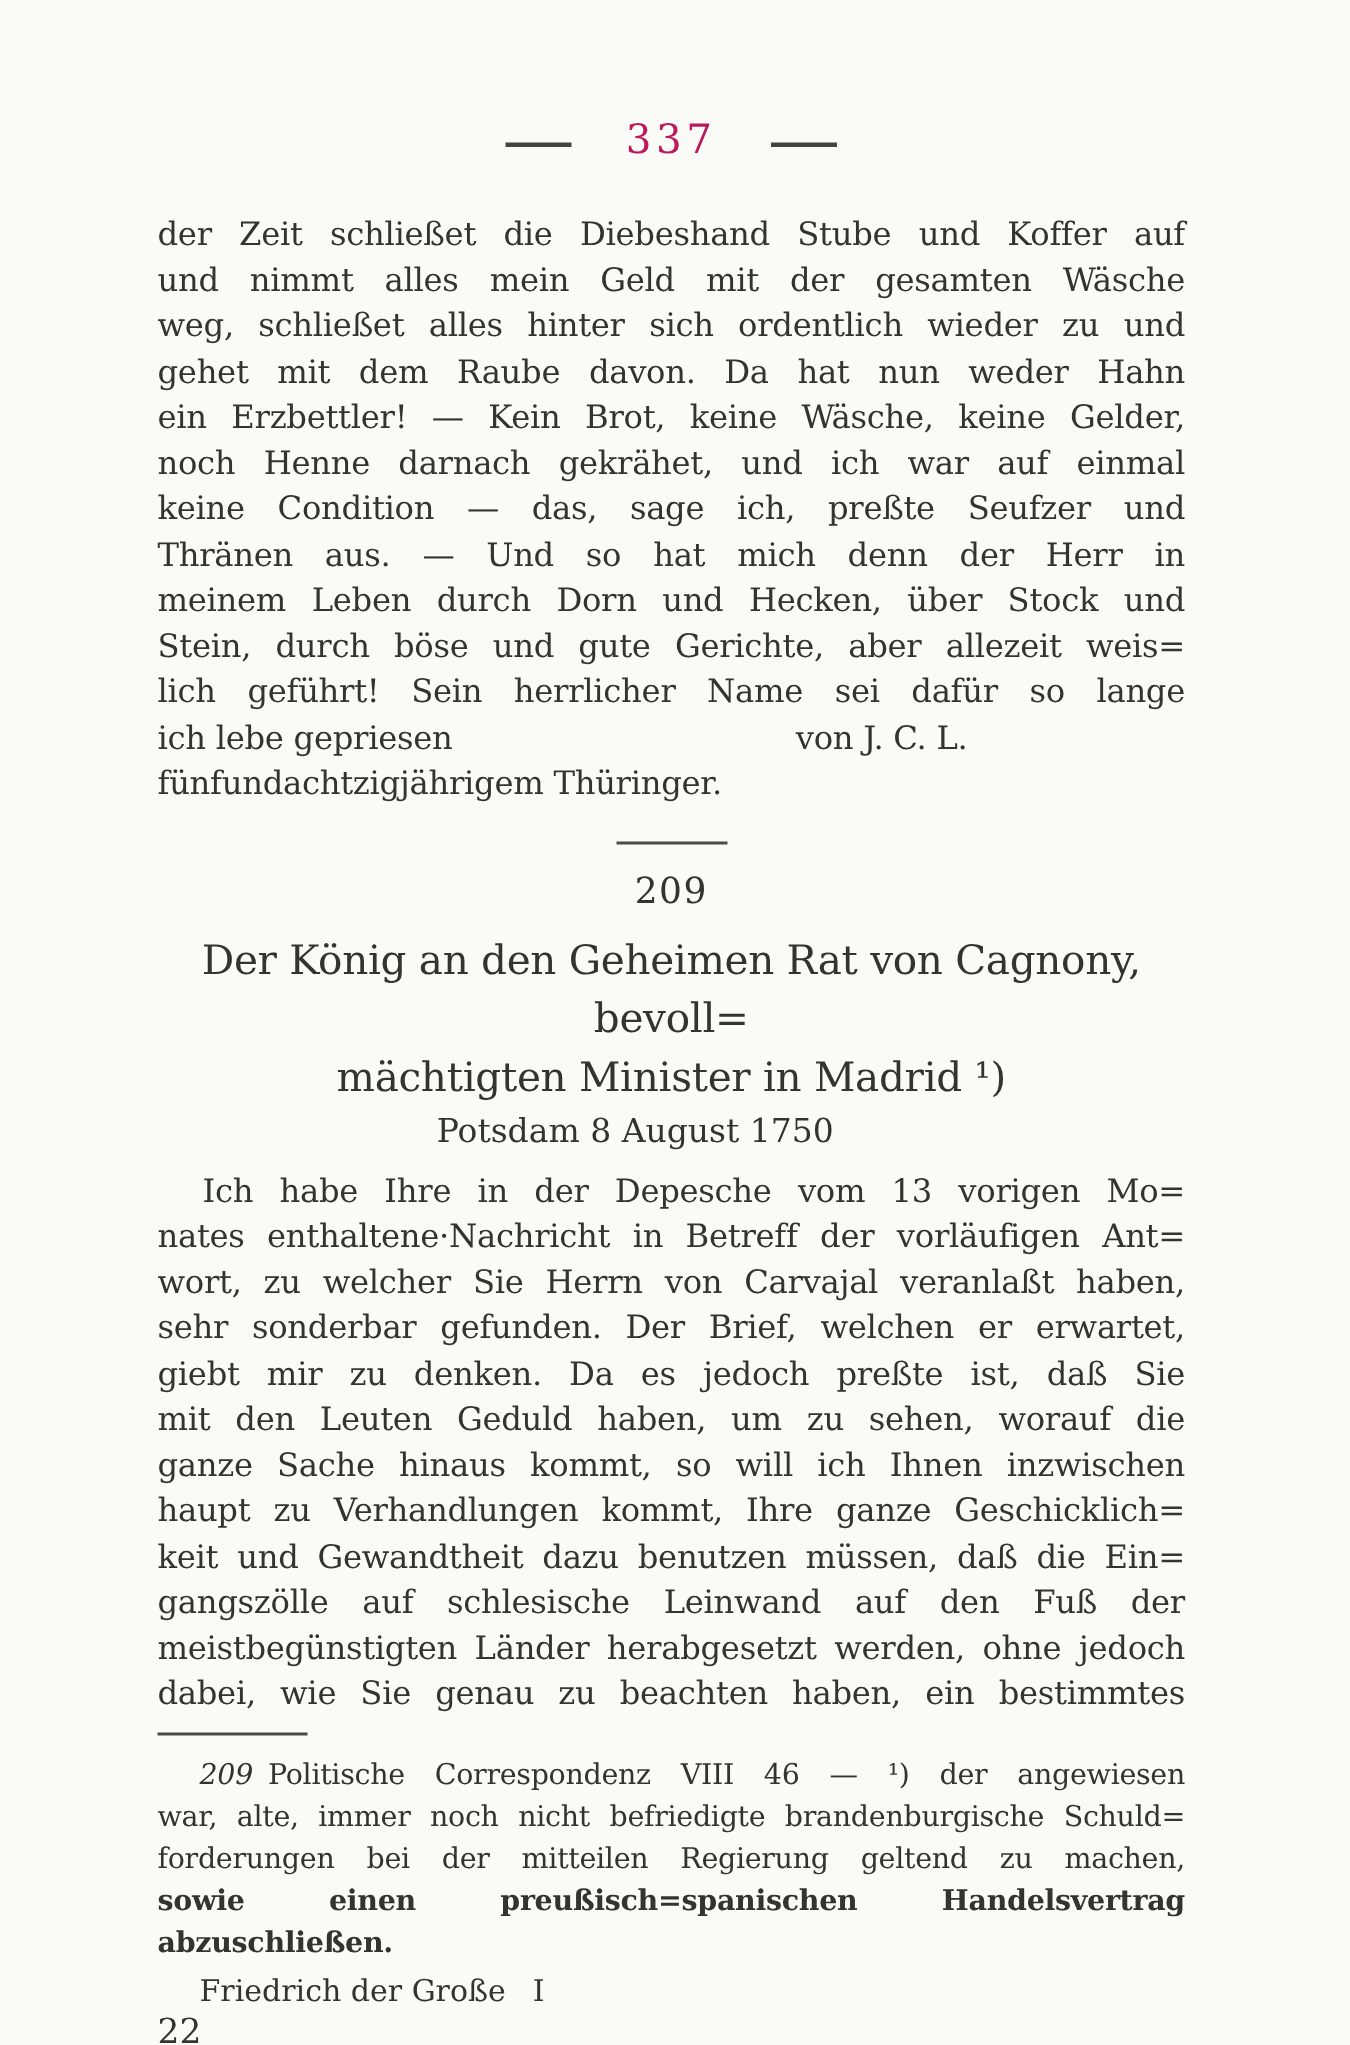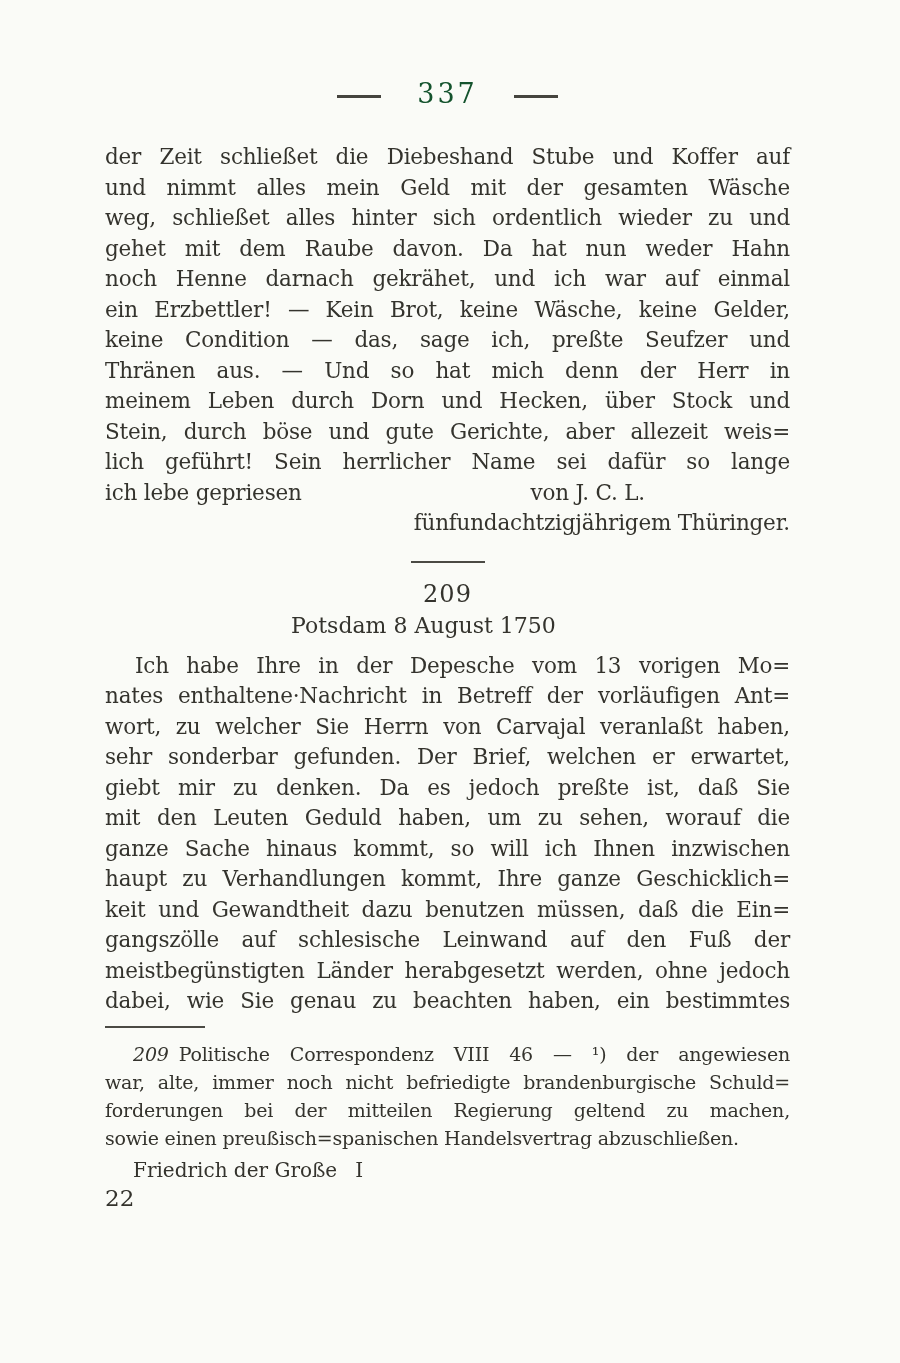--- a/index.html
+++ b/index.html
@@ -15,49 +15,49 @@
     font-family: "DejaVu Serif", "Liberation Serif", serif;
     color: #34332d;
   }
 
   
   .running-head {
     margin-top: 80px;
     display: flex; align-items: center; justify-content: center; gap: 36px;
   }
   .head-dash { width: 44px; height: 3px; background: #45443e; margin-top: 5px; }
-  .pagenum { font-size: 27px; line-height: 28px; letter-spacing: 3px; color: #14532d; }
+  .pagenum { font-size: 27px; line-height: 28px; letter-spacing: 3px; color: #be185d; }
 
   
   .para { font-size: 21.5px; letter-spacing: -0.2px; }
   .line {
     line-height: 30.5px;
     text-align: justify;
     text-align-last: justify;
   }
   .p1 { margin-top: 34px; }
   .closing-line { display: flex; justify-content: space-between; line-height: 30.5px; align-items: center; }
   .closing-right { margin-right: 145px; }
-  .closing2 { text-align: right; line-height: 30.5px; }
+  .closing2 { line-height: 30.5px; }
 
   
   .sep-rule { width: 74px; height: 2px; background: #4b4a44; margin: 22px auto 0 auto; }
   .section-number { margin-top: 16px; text-align: center; font-size: 24px; line-height: 30px; letter-spacing: 1px; }
   .heading { margin-top: 12px; text-align: center; font-size: 27px; line-height: 39px; letter-spacing: -0.2px; }
   .dateline { margin-top: 2px; text-align: center; padding-right: 48px; font-size: 22px; line-height: 30px; }
   .p2 { margin-top: 10px; }
   .p2 .line:first-child { text-indent: 30px; }
 
   
   .fn-rule { width: 100px; height: 2px; background: #4b4a44; margin-top: 9px; }
   .footnote { margin-top: 12px; font-size: 19px; letter-spacing: -0.2px; }
   .footnote .line { line-height: 28px; }
   .fn-first { text-indent: 28px; line-height: 28px; text-align: justify; text-align-last: justify; }
   .fn-num { font-style: italic; margin-right: 10px; }
-  .footnote .gen-lines .line:last-child { text-align-last: left; }
+  .footnote .gen-lines .line:last-child { text-align-last: left; font-weight: bold; }
 
   
   .footer { margin-top: 4px; display: flex; justify-content: space-between; align-items: baseline; flex-direction: column; }
   .footer-left { padding-left: 28px; font-size: 20px; line-height: 28px; display: flex; gap: 18px; }
   .footer-right { margin-right: 112px; font-size: 23px; line-height: 28px; }
 </style>
 </head>
 <body>
 
 <div class="page">
@@ -67,39 +67,43 @@
     <span class="pagenum">337</span>
     <span class="head-dash"></span>
   </div>
 
   <div class="para p1">
     <div class="gen-lines">
         <div class="line">der Zeit schließet die Diebeshand Stube und Koffer auf</div>
         <div class="line">und nimmt alles mein Geld mit der gesamten Wäsche</div>
         <div class="line">weg, schließet alles hinter sich ordentlich wieder zu und</div>
         <div class="line">gehet mit dem Raube davon. Da hat nun weder Hahn</div>
+        <div class="line">ein Erzbettler! — Kein Brot, keine Wäsche, keine Gelder,</div>
         <div class="line">noch Henne darnach gekrähet, und ich war auf einmal</div>
-        <div class="line">ein Erzbettler! — Kein Brot, keine Wäsche, keine Gelder,</div>
         <div class="line">keine Condition — das, sage ich, preßte Seufzer und</div>
         <div class="line">Thränen aus. — Und so hat mich denn der Herr in</div>
         <div class="line">meinem Leben durch Dorn und Hecken, über Stock und</div>
         <div class="line">Stein, durch böse und gute Gerichte, aber allezeit weis=</div>
         <div class="line">lich geführt! Sein herrlicher Name sei dafür so lange</div>
       </div>
     <div class="closing-line">
       <span>ich lebe gepriesen</span>
       <span class="closing-right">von J. C. L.</span>
     </div>
     <div class="closing2">fünfundachtzigjährigem Thüringer.</div>
   </div>
 
   <div class="sep-rule"></div>
 
   <div class="section-number">209</div>
 
+  <div class="heading">
+    <div>Der König an den Geheimen Rat von Cagnony, bevoll=</div>
+    <div>mächtigten Minister in Madrid ¹)</div>
+  </div>
 
   <div class="dateline">Potsdam 8 August 1750</div>
 
   <div class="para p2">
     <div class="gen-lines">
         <div class="line">Ich habe Ihre in der Depesche vom 13 vorigen Mo=</div>
         <div class="line">nates enthaltene·Nachricht in Betreff der vorläufigen Ant=</div>
         <div class="line">wort, zu welcher Sie Herrn von Carvajal veranlaßt haben,</div>
         <div class="line">sehr sonderbar gefunden. Der Brief, welchen er erwartet,</div>
         <div class="line">giebt mir zu denken. Da es jedoch preßte ist, daß Sie</div>

